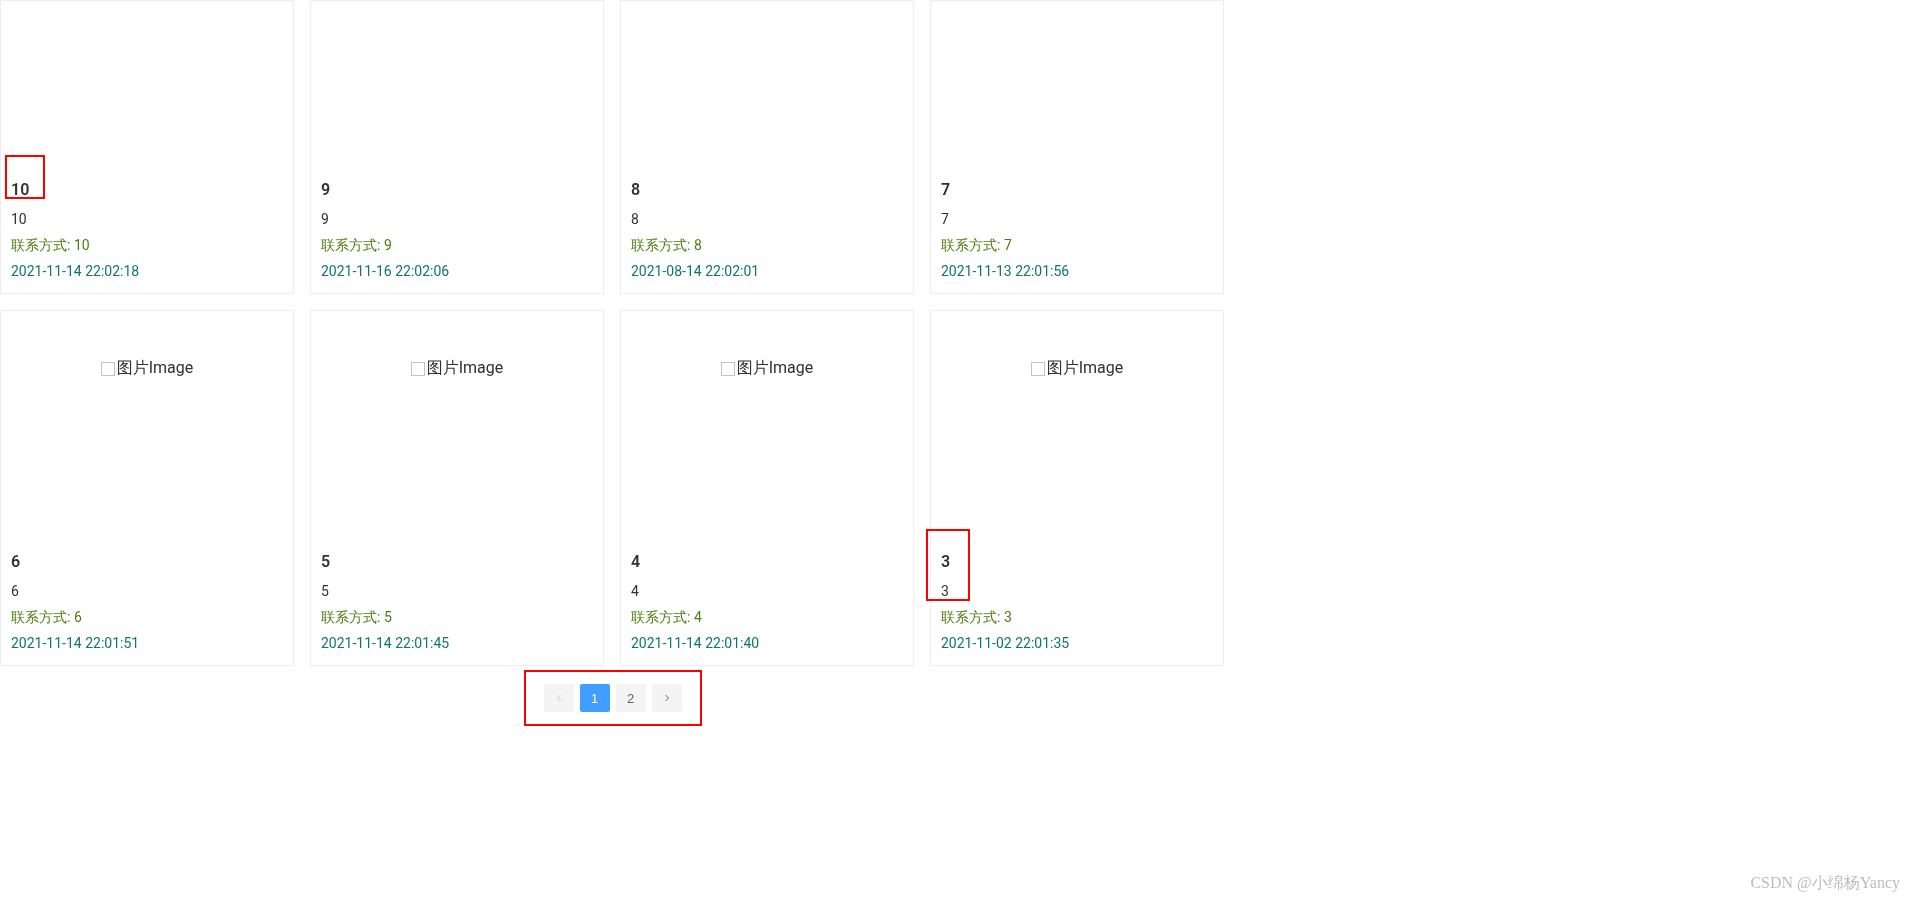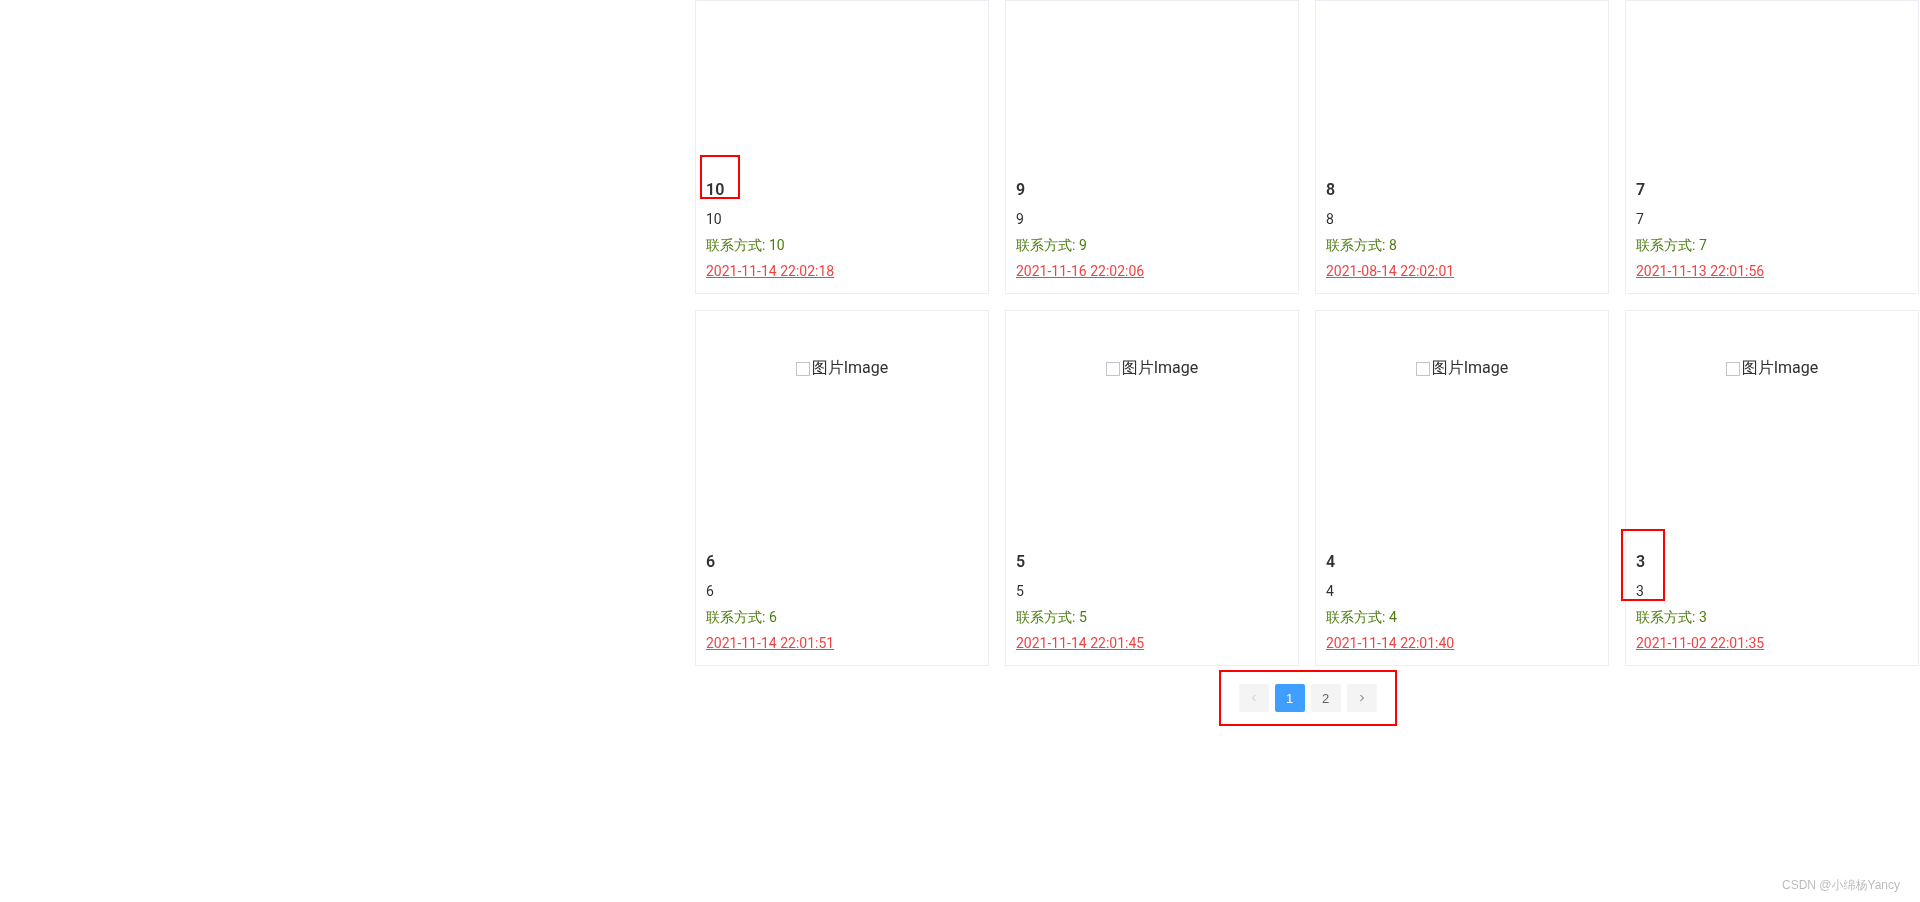--- a/index.html
+++ b/index.html
@@ -5,47 +5,47 @@
   * { box-sizing: border-box; margin: 0; padding: 0; }
   html, body { width: 100%; height: 100%; font-family: -apple-system, BlinkMacSystemFont, "Segoe UI", Roboto, "Helvetica Neue", Arial, "PingFang SC", "Hiragino Sans GB", "Microsoft YaHei", sans-serif; background: #fff; color: #303133; }
   body { overflow-y: scroll; }
   
   ::-webkit-scrollbar { width: 17px; }
   ::-webkit-scrollbar-track { background: #f1f1f1; }
   ::-webkit-scrollbar-thumb { background: #c1c1c1; }
   ::-webkit-scrollbar-button:single-button { background: #f1f1f1; height: 17px; display: block; }
   ::-webkit-scrollbar-button:single-button:vertical:decrement { background: #f1f1f1; }
   
-  .page { width: 100%; display:flex; flex-direction:column; align-items:flex-end;}
+  .page { width: 100%; display:flex; flex-direction:column; align-items:flex-start;}
   
   .grid { width: 1225px; display:flex; flex-wrap:wrap; gap:16px; padding:0; }
   .card { width: 294px; border:1px solid #ebeef5; background:#fff; display:flex; flex-direction:column; }
   .card-image { width:100%; height:232px; display:flex; align-items:flex-start; justify-content:center; padding-top:4px; }
   .card-image-inner { display:flex; align-items:center; font-size:16px; color:#303133;margin-top:43px; }
   .img-placeholder { width:14px; height:14px; border:1px solid #c0c4cc; margin-right:2px; display:inline-block; }
   .card-body { padding: 8px 10px 12px 10px; display:flex; flex-direction:column; }
   .card-title { font-size:16px; font-weight:600; color:#303133; line-height:22px; margin-bottom:8px; }
   .card-sub   { font-size:14px; color:#303133; line-height:20px; margin-bottom:6px;}
   .card-contact { font-size:14px; color:#4d7c0f; line-height:20px; margin-bottom:6px;}
-  .card-date    { font-size:14px; color:#ef4444; line-height:20px;text-decoration:underline;}
+  .card-date    { font-size:14px; color:#0f766e; line-height:20px;}
   
   
   .row1 .card-image { height:170px; }
   
   
   .hl-box { position:absolute; border:2px solid #ff0000; pointer-events:none; }
   
   .pagination-wrap { position:relative; width:1225px; display:flex; justify-content:center; padding:18px 0 20px; }
   .pagination { display:flex; gap:6px; }
   .pg-btn { min-width:30px; height:28px; padding:0 4px; background:#f4f4f5; color:#606266; border:none; display:flex; align-items:center; justify-content:center; font-size:13px; cursor:pointer; border-radius:2px; }
   .pg-btn.active { background:#409eff; color:#fff; }
   .pg-btn.disabled { color:#c0c4cc; cursor:not-allowed; }
   .pg-btn svg { width:12px; height:12px; }
   
-  .watermark { position:fixed; right:20px; bottom:8px; font-size:12px; color:rgba(0,0,0,0.28); font-family:Liberation Sans, sans-serif; pointer-events:none;}
+  .watermark { position:fixed; right:20px; bottom:8px; font-size:16px; color:rgba(0,0,0,0.28); font-family:Liberation Serif, serif; pointer-events:none;}
   
   .relwrap { position:relative; }
 </style>
 </head>
 <body>
 
 <div class="page">
 
   <div class="grid row1 relwrap">
     <div class="card">

